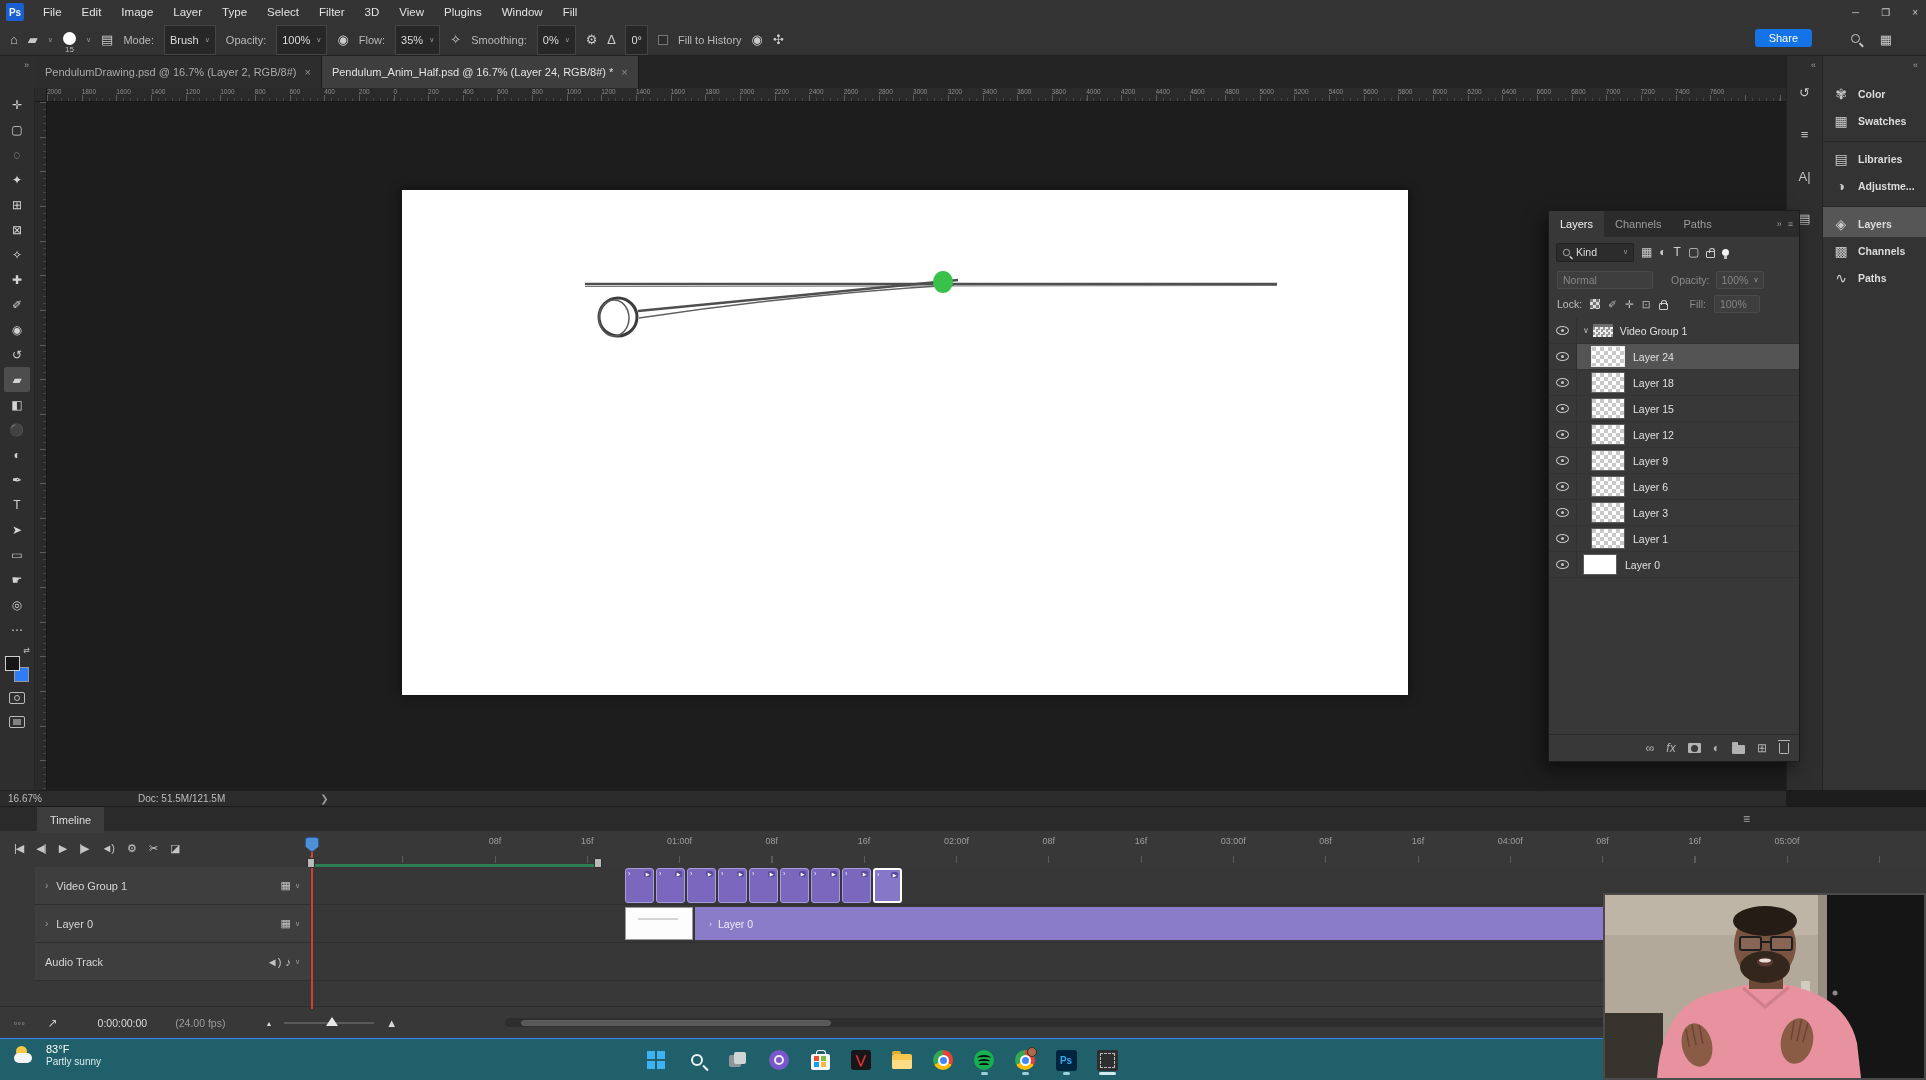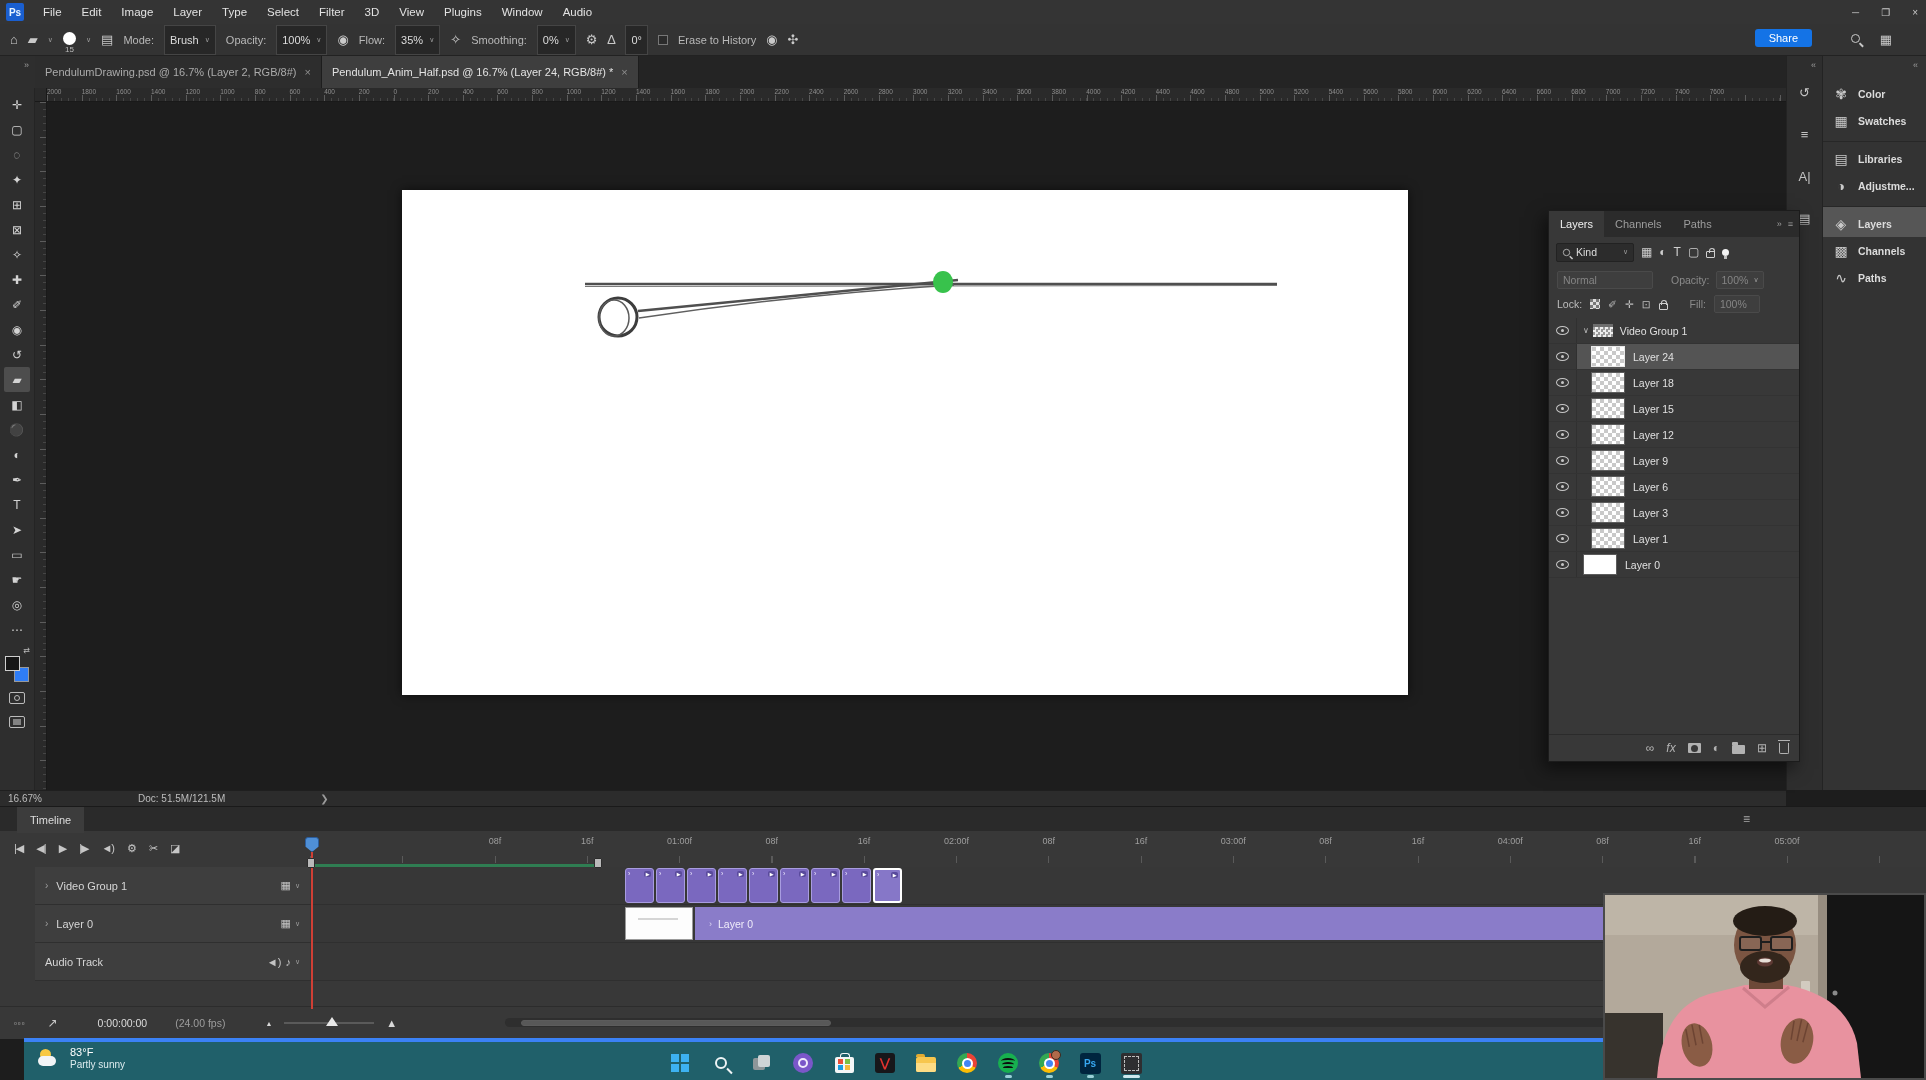--- a/index.html
+++ b/index.html
@@ -127,21 +127,21 @@
   .fx { font-style:italic; font-size:11px; }
   .mask-icon { width:13px; height:10px; background:#b2b2b2; border-radius:1px; position:relative; }
   .mask-icon::after { content:''; position:absolute; inset:1.5px 3px; background:#383838; border-radius:50%; }
   .folder-icon { width:13px; height:9px; background:#b2b2b2; border-radius:1px; position:relative; margin-top:3px; }
   .folder-icon::before { content:''; position:absolute; left:0; top:-3px; width:6px; height:3px; background:#b2b2b2; border-radius:1px 1px 0 0; }
   .trash-icon { width:10px; height:11px; border:1px solid #b2b2b2; border-top:none; border-radius:0 0 2px 2px; position:relative; }
   .trash-icon::before { content:''; position:absolute; left:-2px; top:-3px; width:12px; height:1.5px; background:#b2b2b2; }
   
   .timeline { position:absolute; left:0; top:806px; width:1926px; height:232px; background:#383838; border-top:1px solid #1a1a1a; }
   .tl-tabbar { height:24px; background:#2a2a2a; display:flex; align-items:stretch; }
-  .tl-tab { background:#3c3c3c; color:#ddd; font-size:11px; display:flex; align-items:center; padding:13px 13px; margin-left:17px; }
+  .tl-tab { background:#3c3c3c; color:#ddd; font-size:11px; display:flex; align-items:center; padding:13px 13px; margin-left:37px; }
   .tl-menu { position:absolute; right:176px; top:5px; color:#a9a9a9; font-size:12px; }
   .tl-controls { position:absolute; left:0; top:24px; height:34px; display:flex; align-items:center; gap:13px; padding-left:14px; }
   .transport { color:#c6c6c6; font-size:11px; letter-spacing:-1px; }
   .tl-ruler { position:absolute; left:310px; top:26px; right:0; height:30px;
     background-image:repeating-linear-gradient(90deg,#5a5a5a 0 1px,transparent 1px 92.3px);
     background-size:100% 7px; background-repeat:repeat-x; background-position:0 100%; }
   .tl-ruler-labels { display:flex; padding-left:46px; padding-top:3px;justify-content:center; }
   .tl-ruler-labels span { flex:none; width:92.3px; text-align:center; font-size:9px; color:#9e9e9e; }
   .playhead { position:absolute; left:305px; top:30px; width:14px; height:15px; background:#4f8fd6; border:1px solid #2b5d9d;
     border-radius:3px; clip-path:polygon(0 0,100% 0,100% 62%,50% 100%,0 62%); z-index:6; }
@@ -170,21 +170,21 @@
   .tlf-render { margin-left:22px; font-size:12px; }
   .tlf-time { margin-left:40px; color:#dcdcdc; }
   .tlf-fps { margin-left:28px; color:#9d9d9d; }
   .mountain-s { margin-left:40px; font-size:7px; color:#d9d9d9; }
   .zoom-track { margin-left:12px; width:90px; height:2px; background:#5a5a5a; position:relative; }
   .zoom-thumb { position:absolute; left:42px; top:-5px; width:0; height:0; border-left:6px solid transparent; border-right:6px solid transparent; border-bottom:9px solid #e8e8e8; }
   .mountain-l { margin-left:12px; font-size:11px; color:#d9d9d9; }
   .h-scroll { position:absolute; left:505px; right:14px; top:211px; height:9px; background:#2e2e2e; border-radius:5px; }
   .h-scroll .thumb { position:absolute; left:2px; top:1.5px; width:310px; height:6px; background:#585858; border-radius:4px; }
   
-  .taskbar { position:absolute; left:0; top:1038px; width:1763px; height:42px; background:#20606a; border-top:4px solid #3b82f6; z-index:40;margin-left:24px; }
+  .taskbar { position:absolute; left:0; top:1038px; width:1763px; height:42px; background:#20606a; border-top:1px solid #3b82f6; z-index:40; }
   .weather { position:absolute; left:14px; top:4px; display:flex; gap:8px; align-items:center; }
   .w-icon { position:relative; width:24px; height:22px; }
   .w-sun { position:absolute; left:2px; top:1px; width:11px; height:11px; border-radius:50%; background:#f8c842; }
   .w-cloud { position:absolute; left:0; top:8px; width:18px; height:10px; border-radius:6px; background:#f2f4f6; }
   .w-text { line-height:1.2; }
   .w-temp { font-size:11px; color:#fff; }
   .w-desc { font-size:10px; color:#dcebee; }
   .tb-icons { position:absolute; left:0; top:0; width:100%; height:42px; display:flex; align-items:center; justify-content:center; gap:15px; }
   .tb-ic { width:26px; height:30px; display:flex; align-items:center; justify-content:center; position:relative; }
   .run::after { content:''; position:absolute; bottom:0; left:10px; width:7px; height:3px; border-radius:2px; background:#9ad0d8; }
@@ -248,21 +248,21 @@
     <span class="menu-item">Filter</span>
 
     <span class="menu-item">3D</span>
 
     <span class="menu-item">View</span>
 
     <span class="menu-item">Plugins</span>
 
     <span class="menu-item">Window</span>
 
-    <span class="menu-item">Audio</span>
+    <span class="menu-item">Fill</span>
 
   <div class="win-controls">
     <span>─</span>
     <span>❐</span>
     <span>×</span>
   </div>
 </div>
 
 <div class="options-bar">
   <span class="opt-icon">⌂</span>
@@ -295,21 +295,21 @@
   <span class="opt-box">
     <span>0%</span>
     <span class="dd">∨</span>
   </span>
   <span class="opt-icon">⚙</span>
   <span class="opt-icon">∆</span>
   <span class="opt-box">
     <span>0°</span>
   </span>
   <span class="chk"></span>
-  <span class="opt-label">Erase to History</span>
+  <span class="opt-label">Fill to History</span>
   <span class="opt-icon">◉</span>
   <span class="opt-icon">✣</span>
   <span class="share-btn">Share</span>
   <span class="mag opt-right"></span>
   <span class="opt-right2">▦</span>
 </div>
 
 <div class="toolbar-head">»</div>
 <div class="tab-bar">
 

